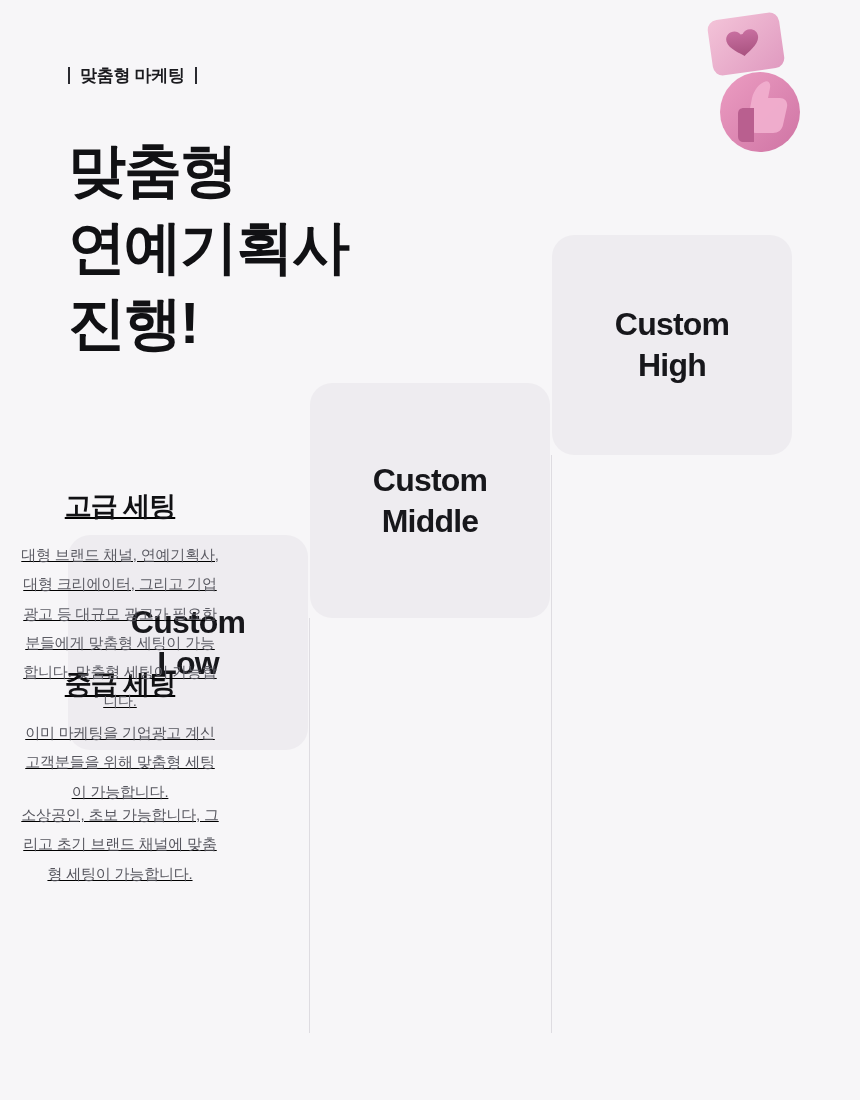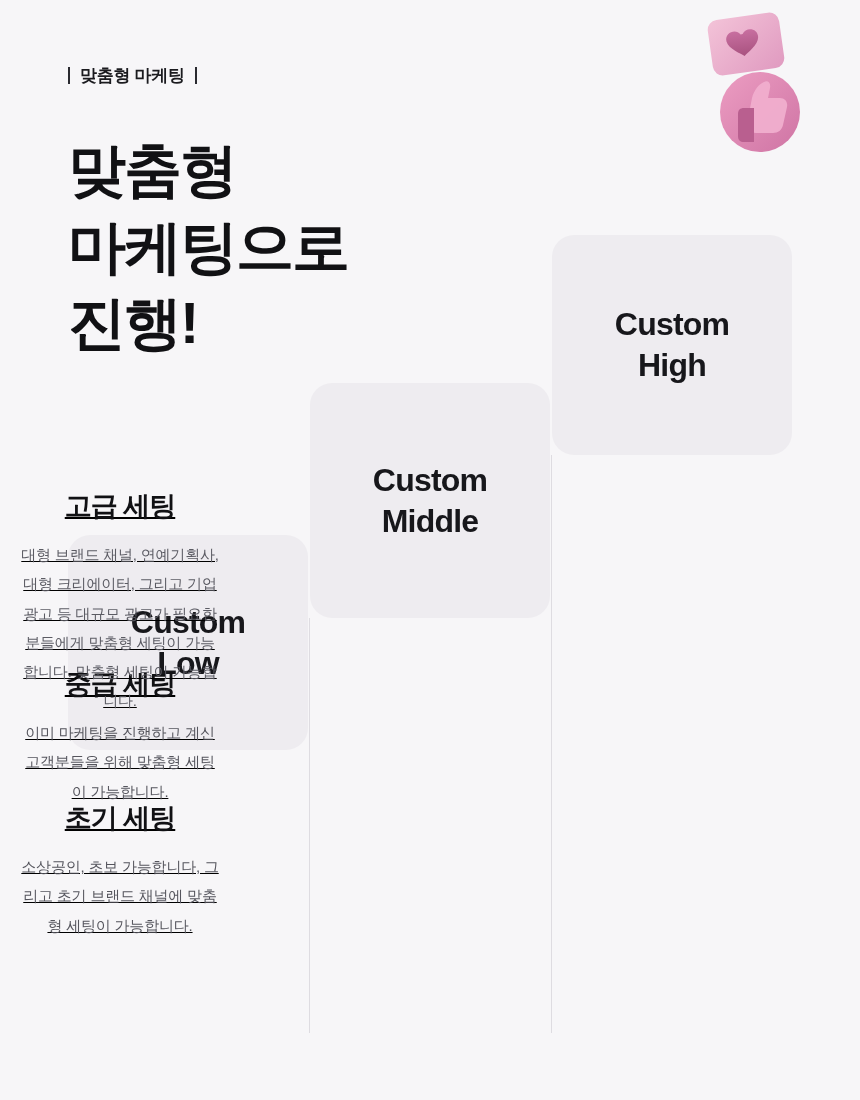--- a/index.html
+++ b/index.html
@@ -149,21 +149,21 @@
 
 <div class="page">
 
   <div class="eyebrow">
     <span class="bar"></span>
     <span>맞춤형 마케팅</span>
     <span class="bar"></span>
   </div>
 
   <div class="headline">맞춤형
-마케팅으로
+연예기획사
 진행!</div>
 
   <div class="deco">
     <svg viewBox="0 0 120 150" width="120" height="150" aria-hidden="true">
       <defs>
         <linearGradient id="g1" x1="0" y1="0" x2="1" y2="1">
           <stop offset="0%" stop-color="#f3c3d8"></stop>
           <stop offset="100%" stop-color="#e09ac0"></stop>
         </linearGradient>
         <linearGradient id="g2" x1="0" y1="0" x2="1" y2="1">
@@ -190,31 +190,30 @@
   <div class="columns">
 
     <div class="divider div-1"></div>
     <div class="divider div-2"></div>
 
     <div class="card card-1 col-1">
       <div class="card-label">Custom
 Low</div>
     </div>
     <div class="body body-1 col-1">
-      <div class="body-title">초기 세팅</div>
       <div class="body-text">소상공인, 초보 가능합니다, 그리고 초기 브랜드 채널에 맞춤형 세팅이 가능합니다.</div>
     </div>
 
     <div class="card card-2 col-2">
       <div class="card-label">Custom
 Middle</div>
     </div>
     <div class="body body-2 col-2">
       <div class="body-title">중급 세팅</div>
-      <div class="body-text">이미 마케팅을 진행하고 계신 고객분들을 위해 맞춤형 세팅이 가능합니다.</div>
+      <div class="body-text">이미 마케팅을 기업광고 계신 고객분들을 위해 맞춤형 세팅이 가능합니다.</div>
     </div>
 
     <div class="card card-3 col-3">
       <div class="card-label">Custom
 High</div>
     </div>
     <div class="body body-3 col-3">
       <div class="body-title">고급 세팅</div>
       <div class="body-text">대형 브랜드 채널, 연예기획사, 대형 크리에이터, 그리고 기업광고 등 대규모 광고가 필요한 분들에게 맞춤형 세팅이 가능합니다. 맞춤형 세팅이 가능합니다.</div>
     </div>

